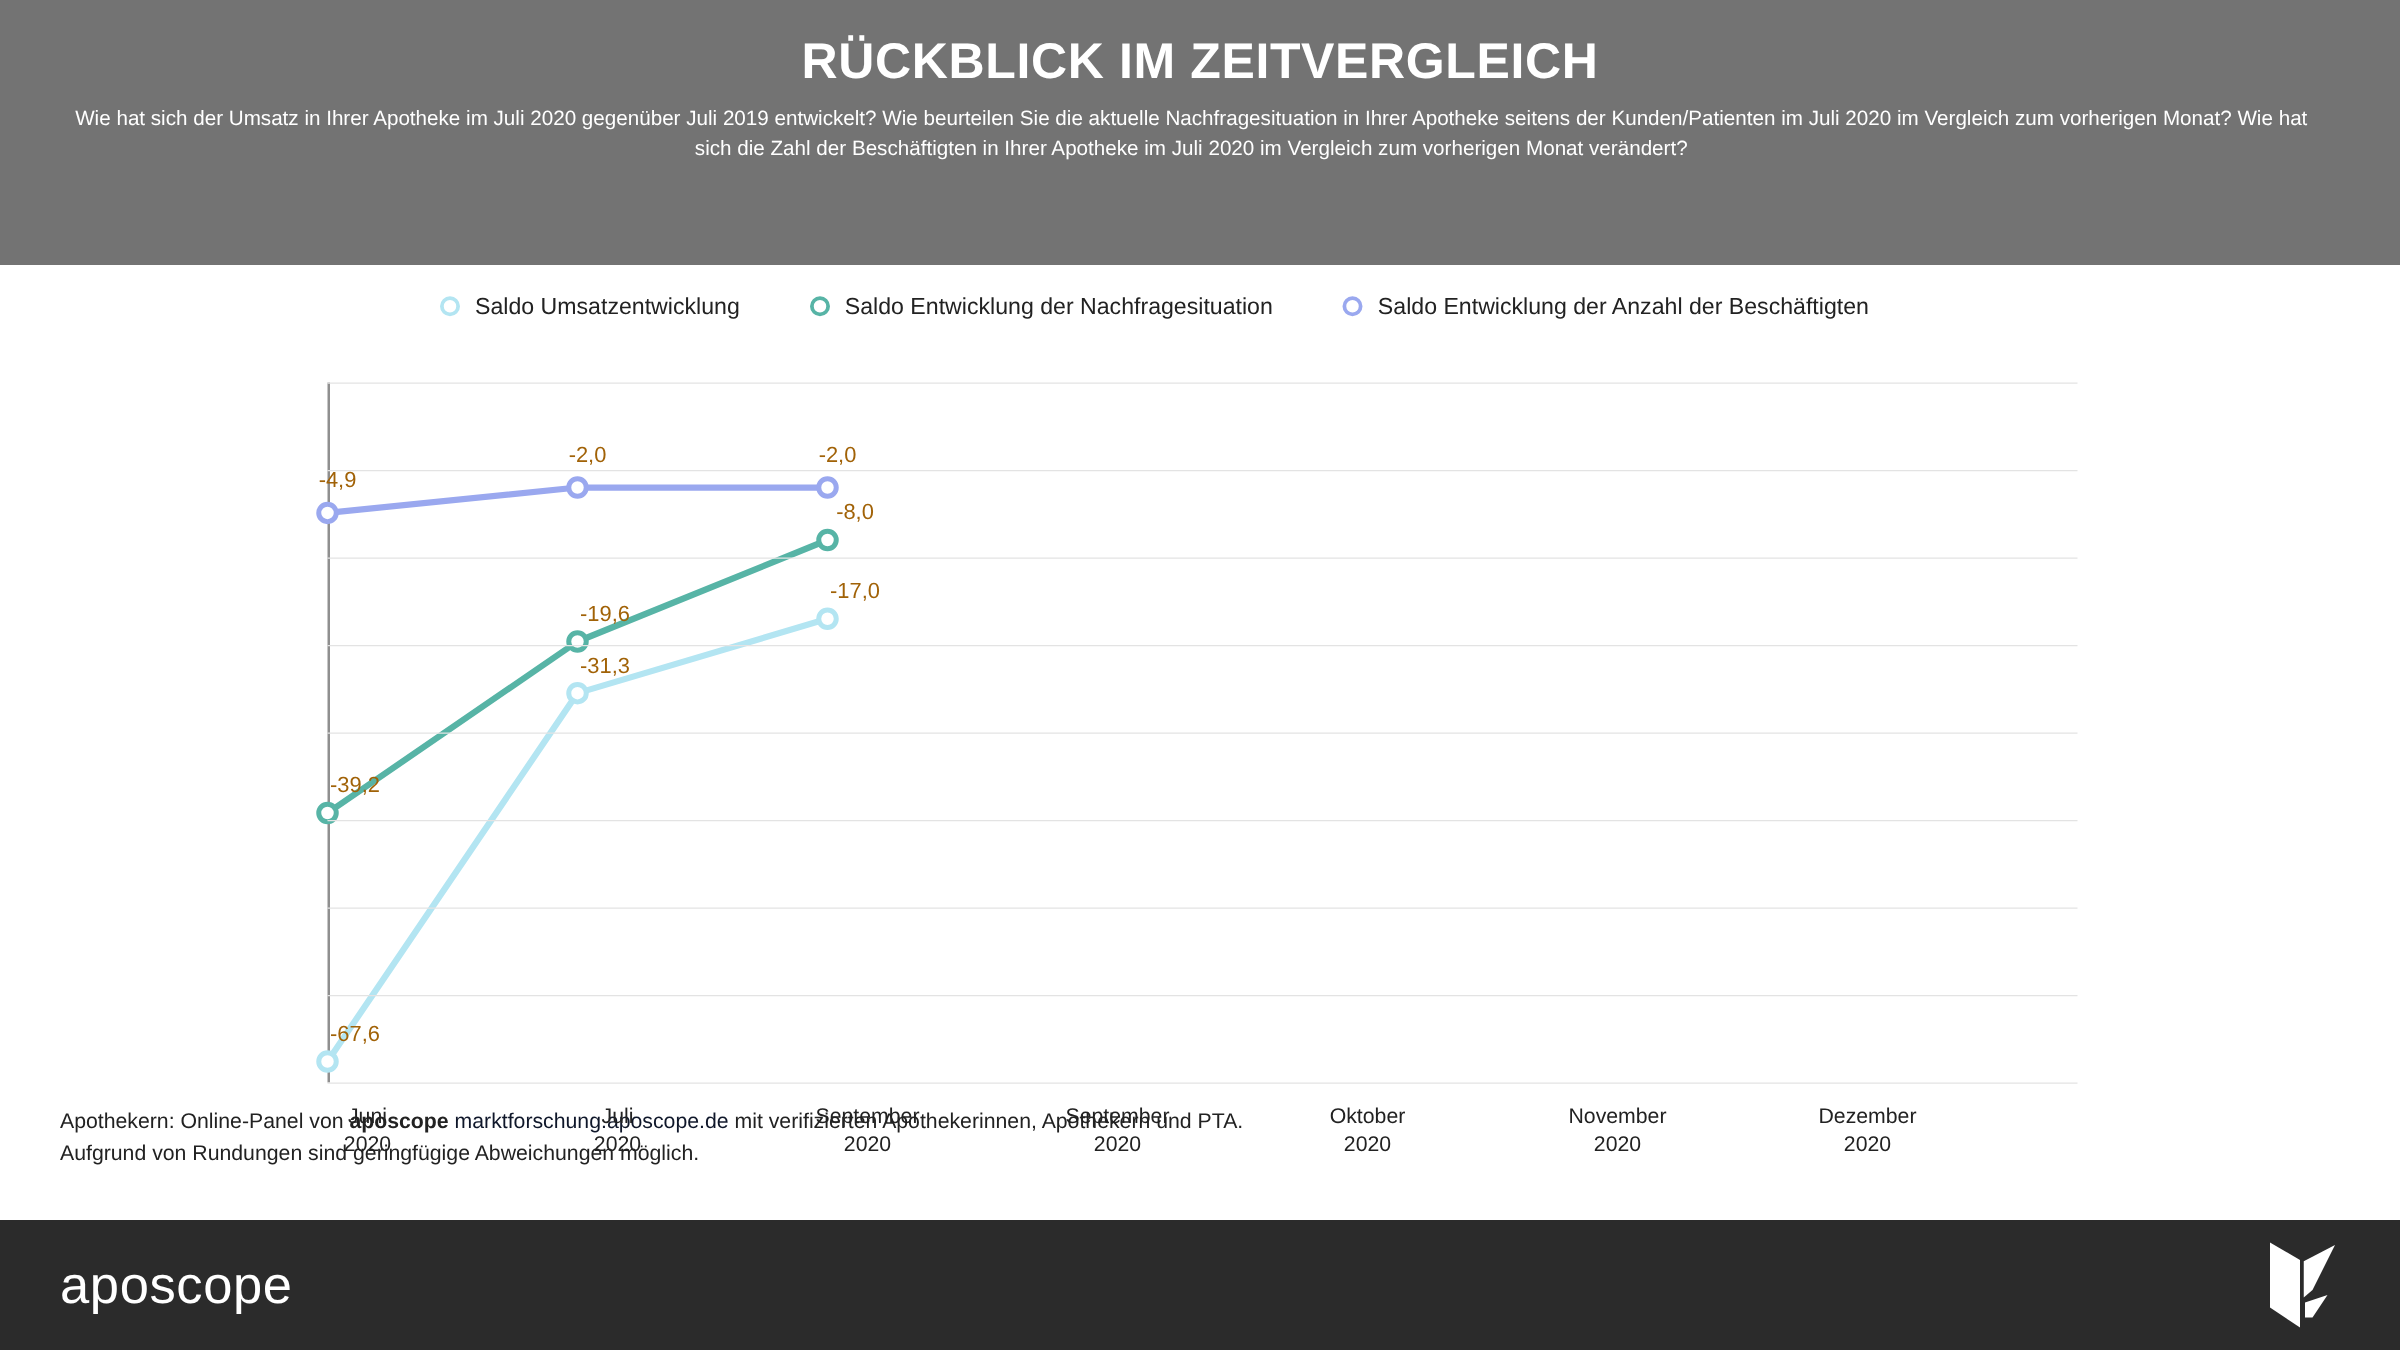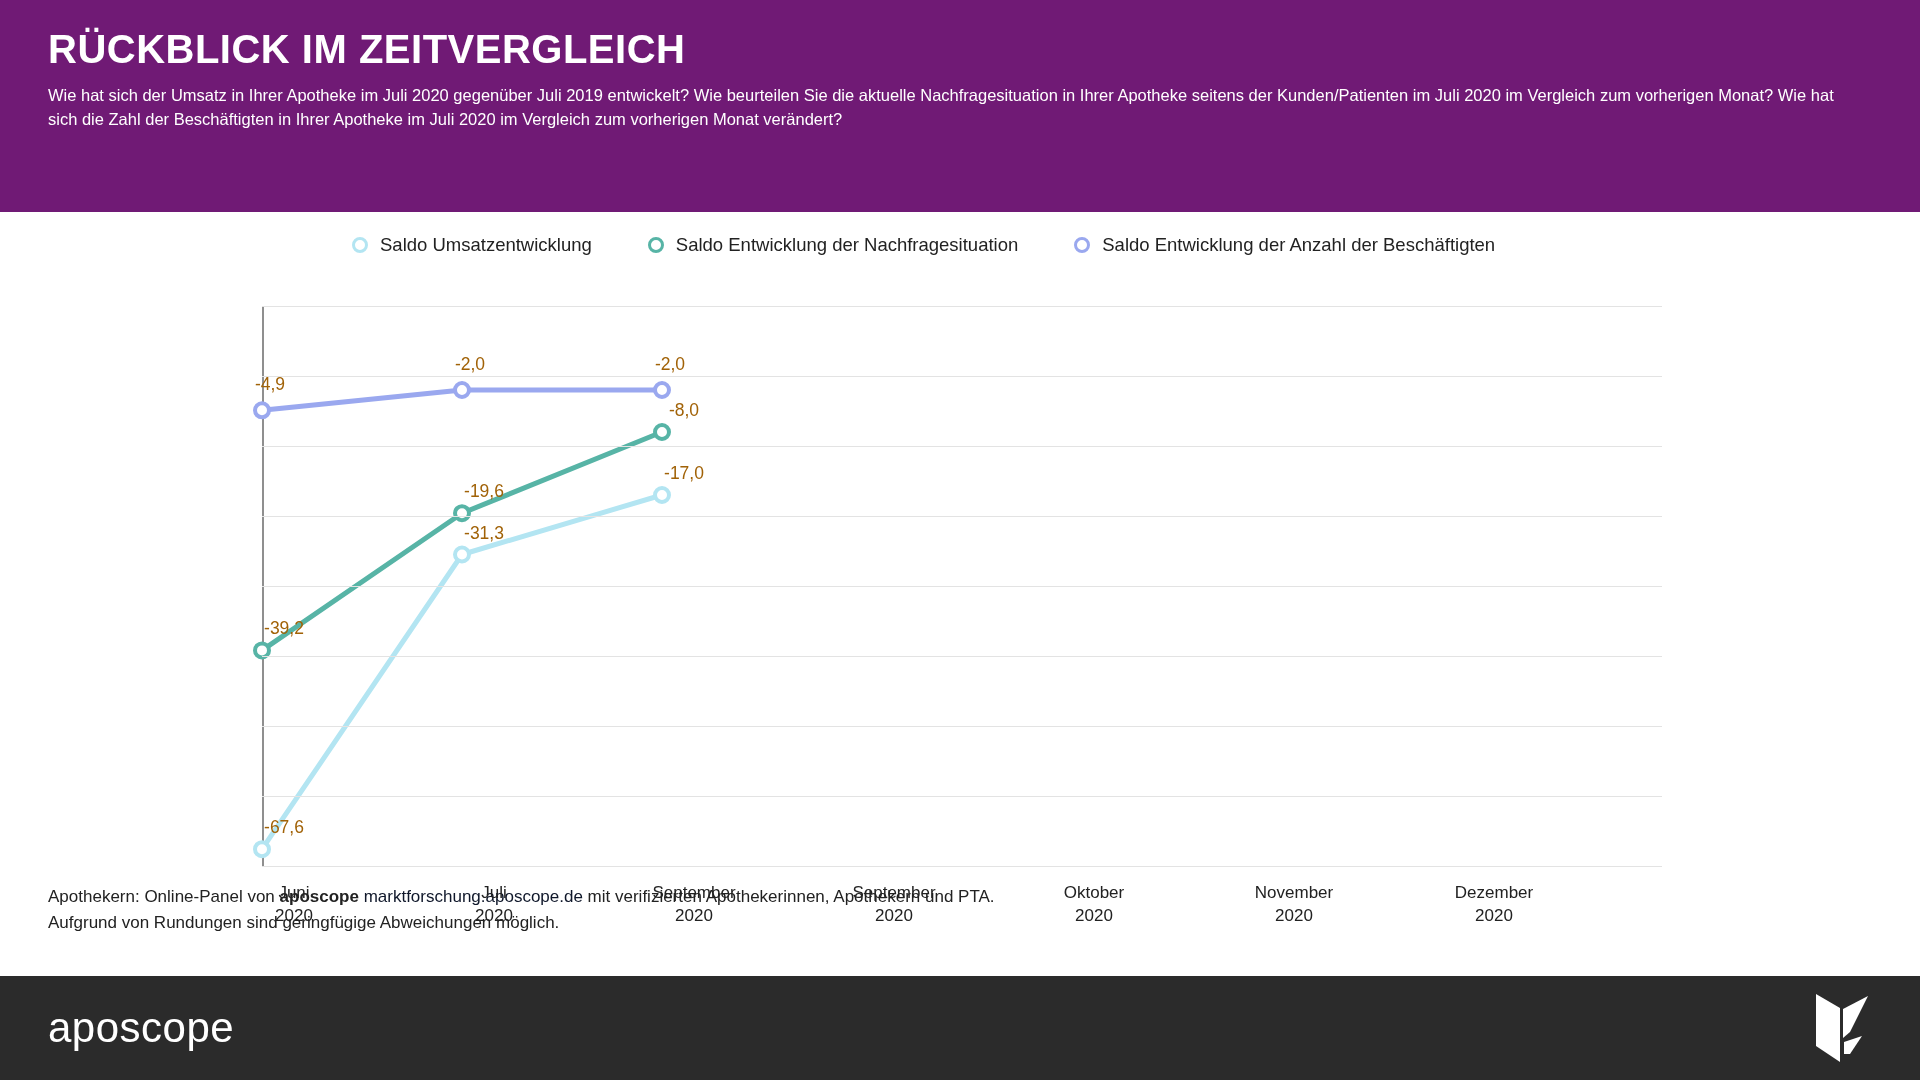--- a/index.html
+++ b/index.html
@@ -17,25 +17,26 @@
   .page {
     position: relative;
     width: 1920px;
     height: 1080px;
     display: flex;
     flex-direction: column;
   }
 
   
   .header {
-    background: #701a75;
+    background: #737373;
     color: #ffffff;
     padding: 28px 48px 22px 48px;
     box-sizing: border-box;
     height: 212px;
+    text-align: center;
   }
   .header-title {
     font-size: 40px;
     font-weight: bold;
     letter-spacing: 0.5px;
     margin: 0 0 14px 0;
     line-height: 1.05;
   }
   .header-question {
     font-size: 16.5px;

